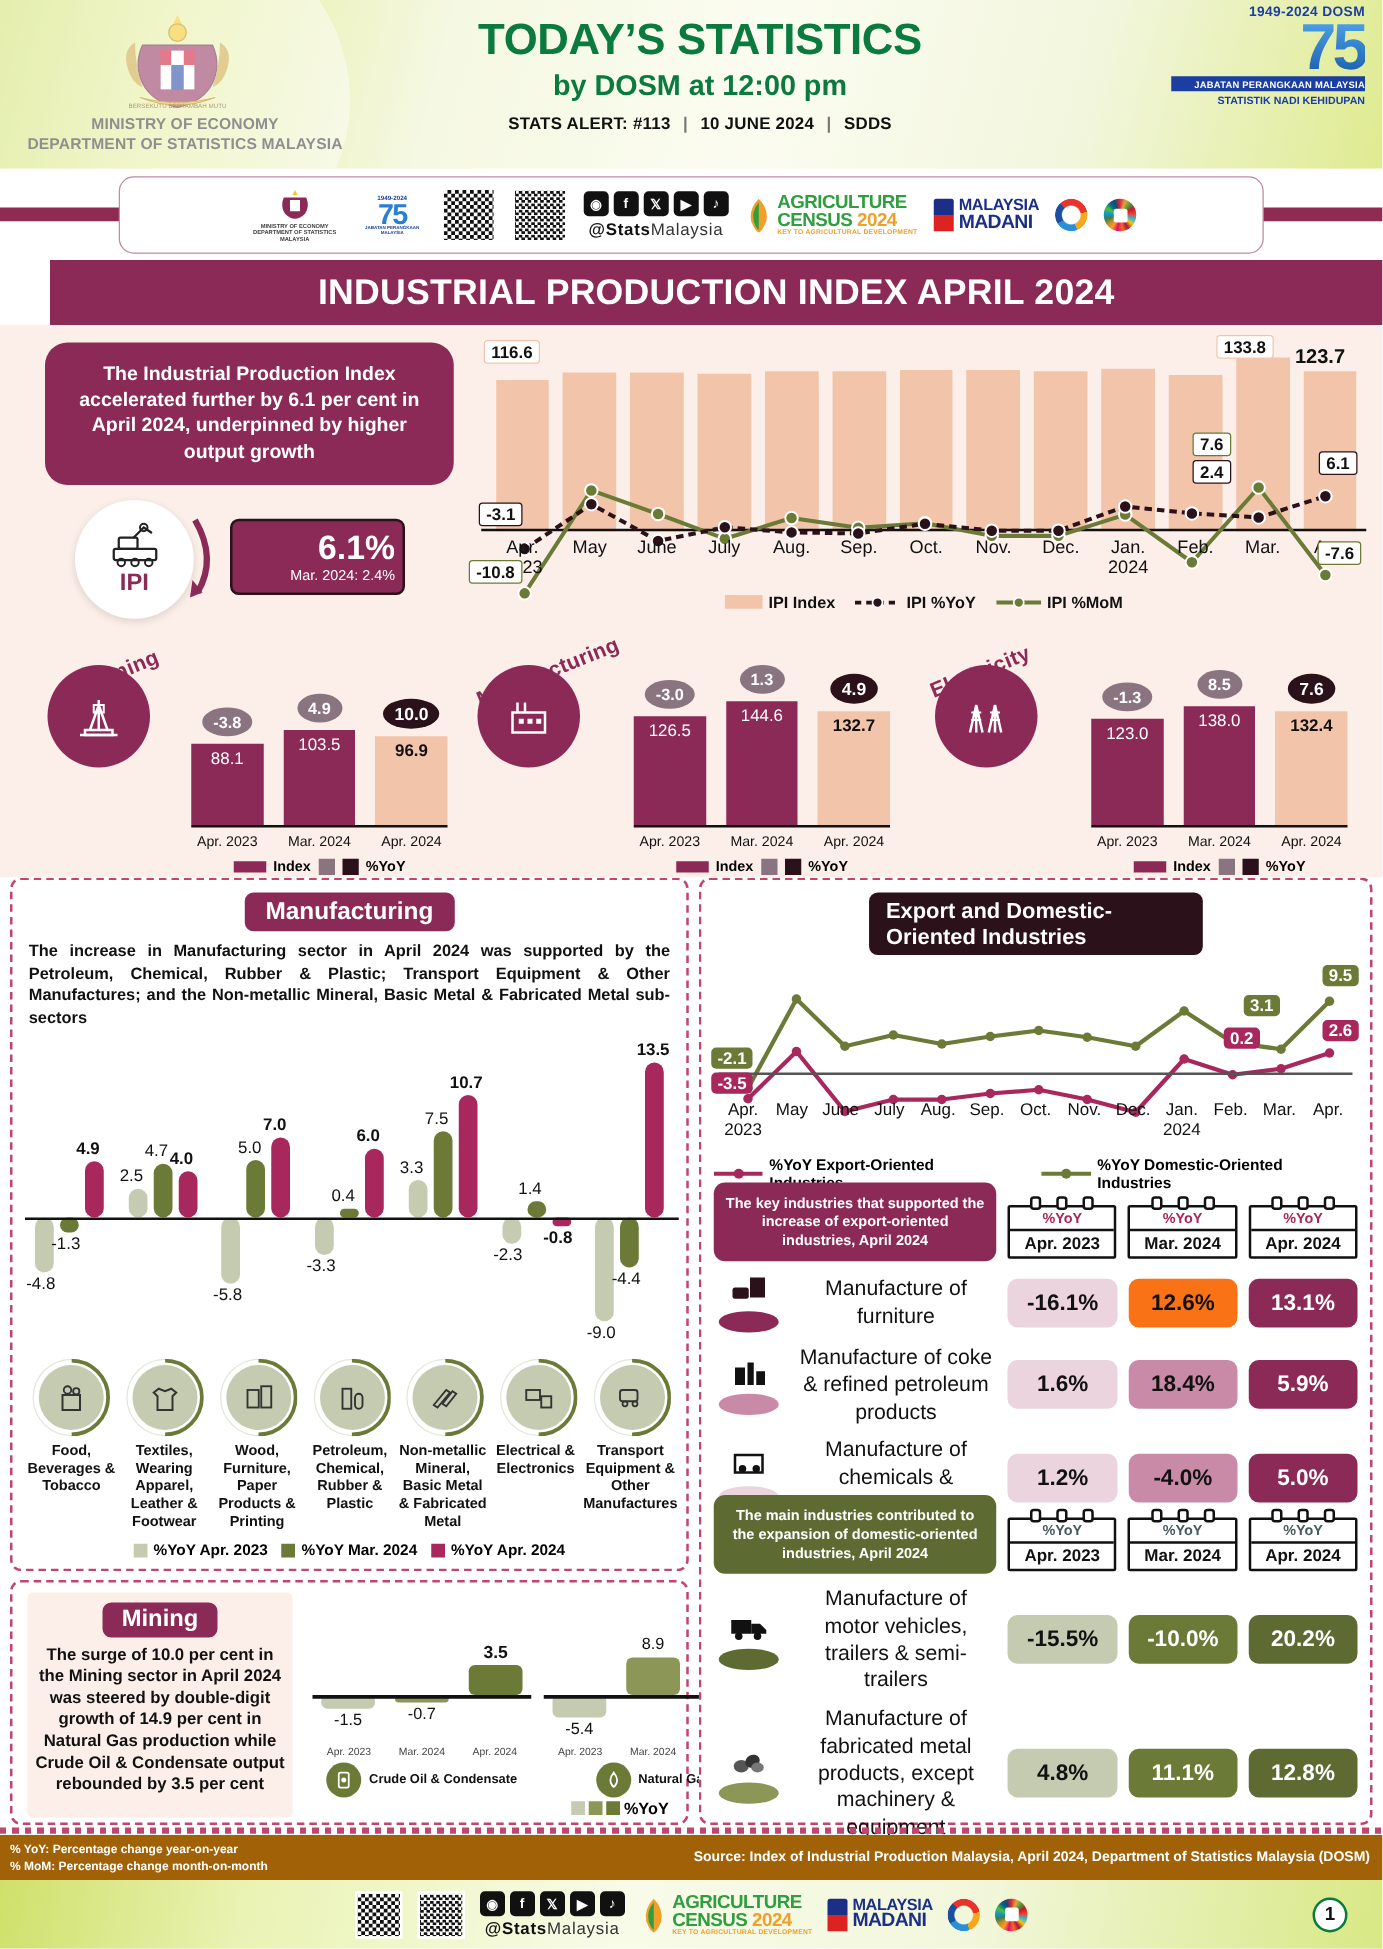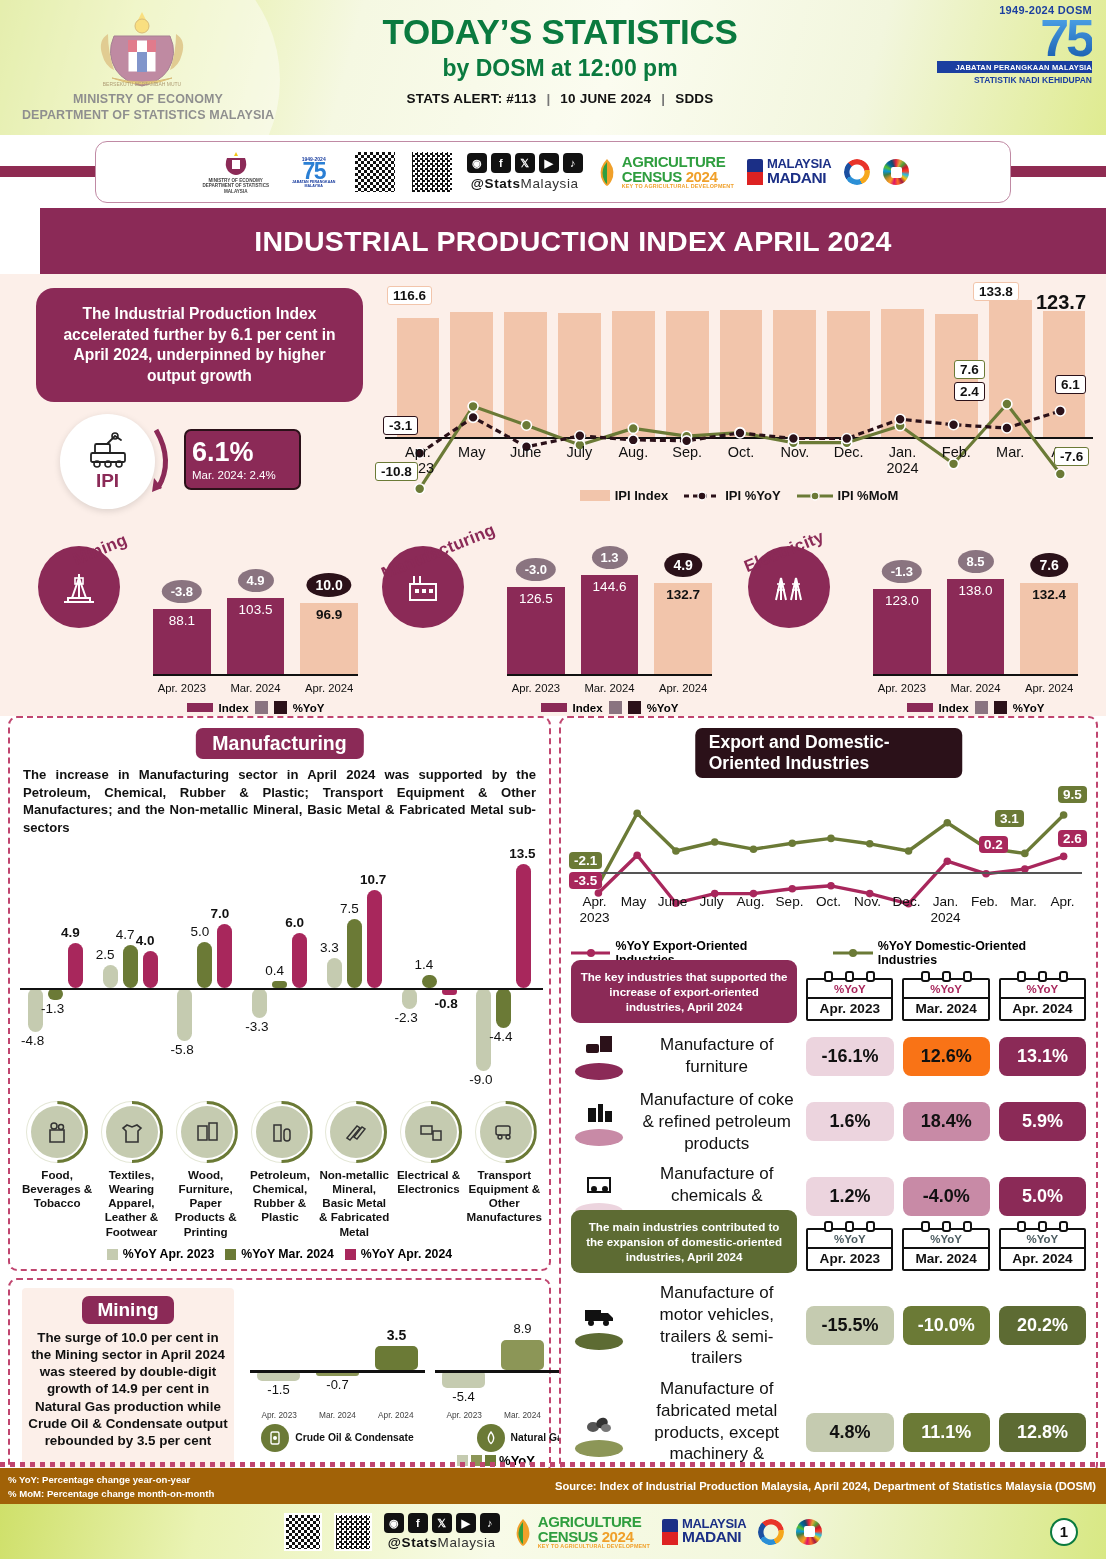--- a/index.html
+++ b/index.html
@@ -63,32 +63,32 @@
   .madani .m2{font-size:15.5px;font-weight:800;color:#1b2f86;letter-spacing:-.5px;}
   .mytower{width:16px;height:26px;background:linear-gradient(180deg,#1b2f86 50%,#d22 50%);border-radius:2px 2px 0 0;}
   .mydigital{width:26px;height:26px;border-radius:50%;
      background:conic-gradient(#e8342a 0 22%, #f6a71c 0 44%, #2b8fd6 0 66%, #1b4fa0 0 88%, #e8342a 0 100%);
      -webkit-mask:radial-gradient(circle,transparent 7px,#000 8px);mask:radial-gradient(circle,transparent 7px,#000 8px);}
   .sdg{width:26px;height:26px;border-radius:50%;
      background:conic-gradient(#e5243b,#dda63a,#4c9f38,#c5192d,#ff3a21,#26bde2,#fcc30b,#a21942,#fd6925,#dd1367,#fd9d24,#bf8b2e,#3f7e44,#0a97d9,#56c02b,#00689d,#19486a,#e5243b);
      display:flex;align-items:center;justify-content:center;}
   .sdg:after{content:"";width:11px;height:11px;background:#fff;border-radius:2px;}
   
-  .banner{height:66px;background:#8b2a57;display:flex;align-items:center;justify-content:center;margin-left:40px;}
+  .banner{height:52px;background:#8b2a57;display:flex;align-items:center;justify-content:center;margin-left:40px;}
   .banner h1{color:#fff;font-size:28.5px;font-weight:800;letter-spacing:.2px;}
   
   .topsec{position:relative;background:#fcefe9;height:442px;}
   .callout{position:absolute;left:36px;top:14px;width:327px;background:#8b2a57;border-radius:18px;
      padding:16px 14px;color:#fff;text-align:center;font-size:15.6px;font-weight:700;line-height:1.32;}
   .ipiring{position:absolute;left:60px;top:140px;width:95px;height:95px;border-radius:50%;background:#fff;
      box-shadow:0 2px 7px rgba(0,0,0,.13);display:flex;flex-direction:column;align-items:center;justify-content:center;}
   .ipiring .lbl{font-size:19px;font-weight:800;color:#8b2a57;margin-top:1px;}
   .arrowarc{position:absolute;left:152px;top:152px;width:26px;height:70px;}
-  .bigpct{position:absolute;left:184px;top:155px;width:117px;background:#8b2a57;border-radius:7px;
-     padding:8px 6px 7px;text-align:left;color:#fff;border:2.5px solid #2b1119;}
+  .bigpct{position:absolute;left:184px;top:155px;width:140px;background:#8b2a57;border-radius:7px;
+     padding:8px 6px 7px;text-align:right;color:#fff;border:2.5px solid #2b1119;}
   .bigpct .v{font-size:27px;font-weight:800;line-height:1;}
   .bigpct .s{font-size:11.5px;margin-top:3px;}
   
   .ipichart{position:absolute;left:383px;top:8px;width:712px;height:215px;}
   .ipibars{position:absolute;left:8px;right:4px;bottom:58px;height:145px;display:flex;gap:0;align-items:flex-end;}
   .ipibar{flex:1;margin:0 5.5px;background:#f2c5ab;}
   .axisline{position:absolute;left:2px;right:2px;bottom:58px;height:2px;background:#111;}
   .mlabels{position:absolute;left:8px;right:4px;bottom:20px;display:flex;}
   .mlabels div{flex:1;text-align:center;font-size:14.5px;color:#111;line-height:1.15;}
   .tagbox{position:absolute;font-size:13.5px;font-weight:700;background:#fff;padding:1px 5px;border-radius:3px;}
@@ -396,21 +396,21 @@
         <div>Oct.</div>
         <div>Nov.</div>
         <div>Dec.</div>
         <div>Jan.<br>2024</div>
         <div>Feb.</div>
         <div>Mar.</div>
         <div>Apr.</div>
       </div>
     <div class="tagbox tag-peach" style="left:4px;top:4px;">116.6</div>
     <div class="tagbox tag-peach" style="left:590px;top:0px;">133.8</div>
-    <div class="tagbox tag-peach" style="left:648px;top:8px;font-size:20px;font-weight:800;border:none;background:transparent;">123.7</div>
+    <div class="tagbox tag-peach" style="left:648px;top:8px;font-size:16px;font-weight:800;border:none;background:transparent;">123.7</div>
     <div class="tagbox tag-dark" style="left:0px;top:134px;">-3.1</div>
     <div class="tagbox tag-dark" style="left:571px;top:100px;">2.4</div>
     <div class="tagbox tag-dark" style="left:672px;top:93px;">6.1</div>
     <div class="tagbox tag-olive" style="left:-8px;top:180px;">-10.8</div>
     <div class="tagbox tag-olive" style="left:571px;top:78px;">7.6</div>
     <div class="tagbox tag-olive" style="left:671px;top:165px;">-7.6</div>
     <div class="ipilegend">
       <div class="lg">
           <span class="swpeach"></span>
         <span>IPI Index</span>

